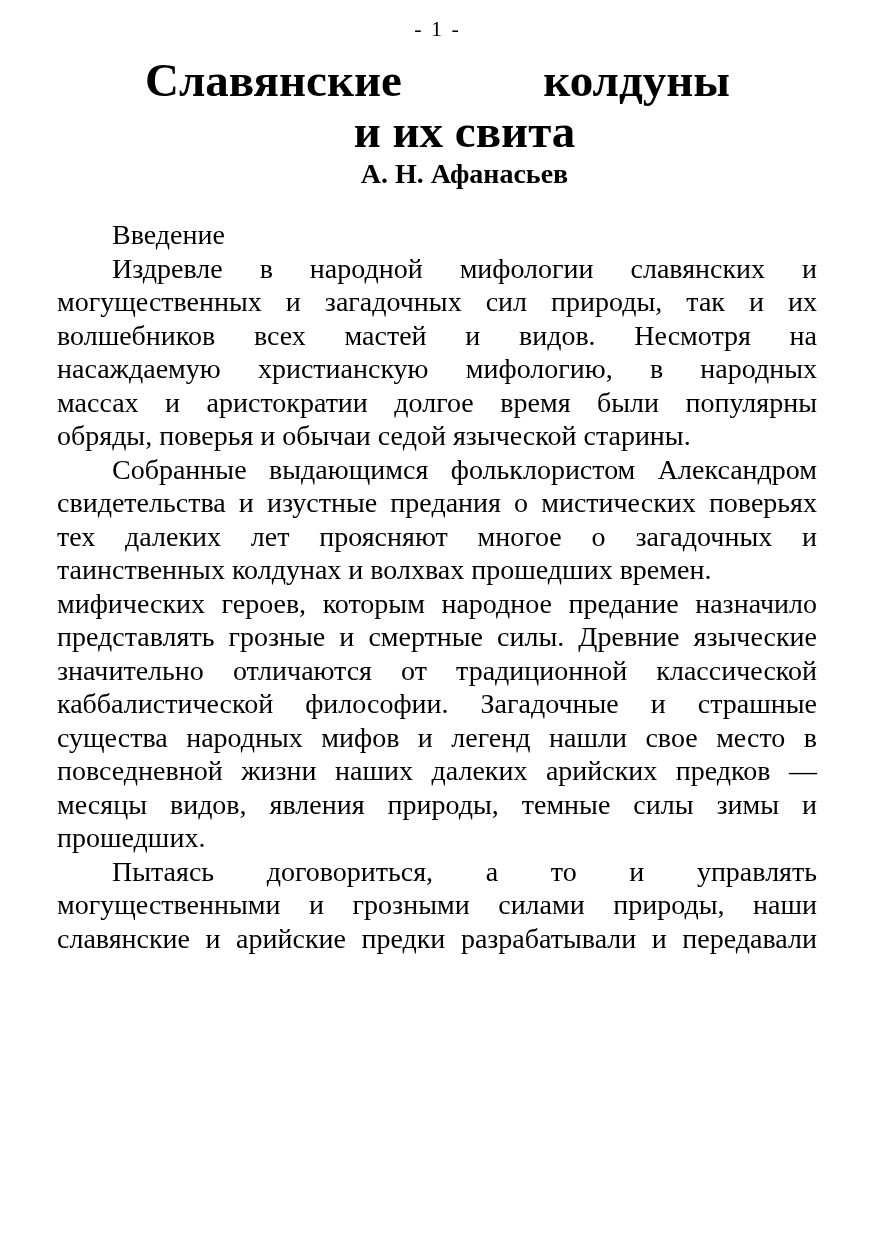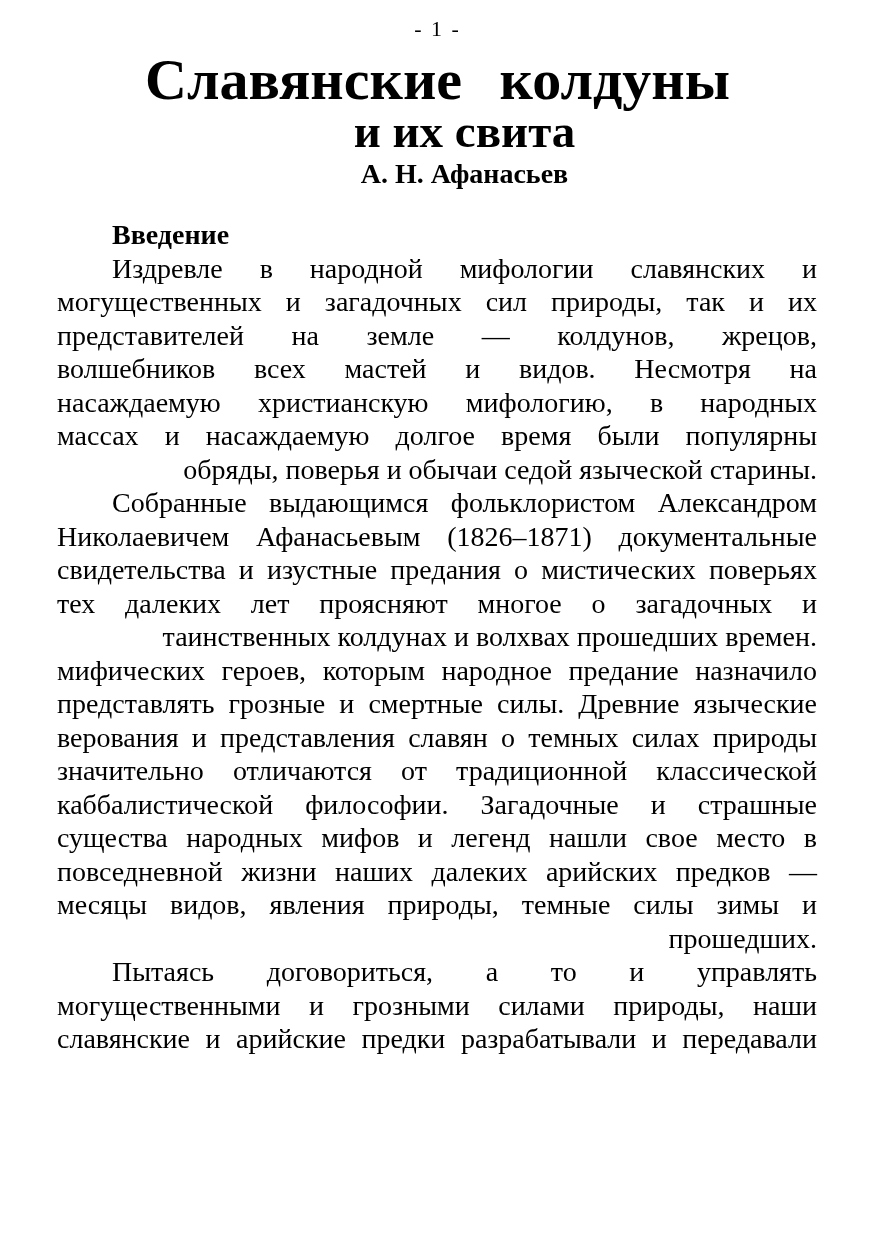--- a/index.html
+++ b/index.html
@@ -17,21 +17,21 @@
     text-align: center;
     font-size: 22px;
     line-height: 26px;
     letter-spacing: 2px;
   }
   .title-l1 {
     width: 585px;
     margin: 12px auto 0 auto;
     display: flex;
     justify-content: space-between;
-    font-size: 58px;
+    font-size: 47px;
     font-weight: bold;
     line-height: 52px;
   }
   .title-l2 {
     margin: 0;
     text-align: center;
     font-size: 47px;
     font-weight: bold;
     line-height: 50px;
     position: relative;
@@ -45,29 +45,29 @@
     position: relative;
     left: 27px;
   }
   .content {
     margin: 26px 58px 0 57px;
     font-size: 28px;
     line-height: 33.5px;
   }
   .line { min-height: 33.5px; }
   .heading {
-    font-weight: bold;
+    font-weight: normal;
     padding-left: 55px;
   }
   .j {
     text-align: justify;
     text-align-last: justify;
   }
   .indent { text-indent: 55px; }
-  .end { text-align: right; margin-left: 48px; }
+  .end { text-align: left; }
 </style>
 </head>
 <body>
 
 <div class="page">
 
   <div class="pagenum">- 1 -</div>
 
   <h1 class="title-l1">
     <span>Славянские</span>
@@ -75,35 +75,32 @@
   </h1>
   <h1 class="title-l2">и их свита</h1>
   <div class="author">А. Н. Афанасьев</div>
 
   <div class="content">
 
     <div class="line heading">Введение</div>
 
     <div class="line j indent">Издревле в народной мифологии славянских и</div>
     <div class="line j">могущественных и загадочных сил природы, так и их</div>
-    <div class="line j">представителей на земле — колдунов, жрецов,</div>
     <div class="line j">волшебников всех мастей и видов. Несмотря на</div>
     <div class="line j">насаждаемую христианскую мифологию, в народных</div>
-    <div class="line j">массах и насаждаемую долгое время были популярны</div>
+    <div class="line j">массах и аристократии долгое время были популярны</div>
     <div class="line end">обряды, поверья и обычаи седой языческой старины.</div>
 
     <div class="line j indent">Собранные выдающимся фольклористом Александром</div>
-    <div class="line j">Николаевичем Афанасьевым (1826–1871) документальные</div>
     <div class="line j">свидетельства и изустные предания о мистических поверьях</div>
     <div class="line j">тех далеких лет проясняют многое о загадочных и</div>
     <div class="line end">таинственных колдунах и волхвах прошедших времен.</div>
 
     <div class="line j">мифических героев, которым народное предание назначило</div>
     <div class="line j">представлять грозные и смертные силы. Древние языческие</div>
-    <div class="line j">верования и представления славян о темных силах природы</div>
     <div class="line j">значительно отличаются от традиционной классической</div>
     <div class="line j">каббалистической философии. Загадочные и страшные</div>
     <div class="line j">существа народных мифов и легенд нашли свое место в</div>
     <div class="line j">повседневной жизни наших далеких арийских предков —</div>
     <div class="line j">месяцы видов, явления природы, темные силы зимы и</div>
     <div class="line end">прошедших.</div>
 
     <div class="line j indent">Пытаясь договориться, а то и управлять</div>
     <div class="line j">могущественными и грозными силами природы, наши</div>
     <div class="line j">славянские и арийские предки разрабатывали и передавали</div>

